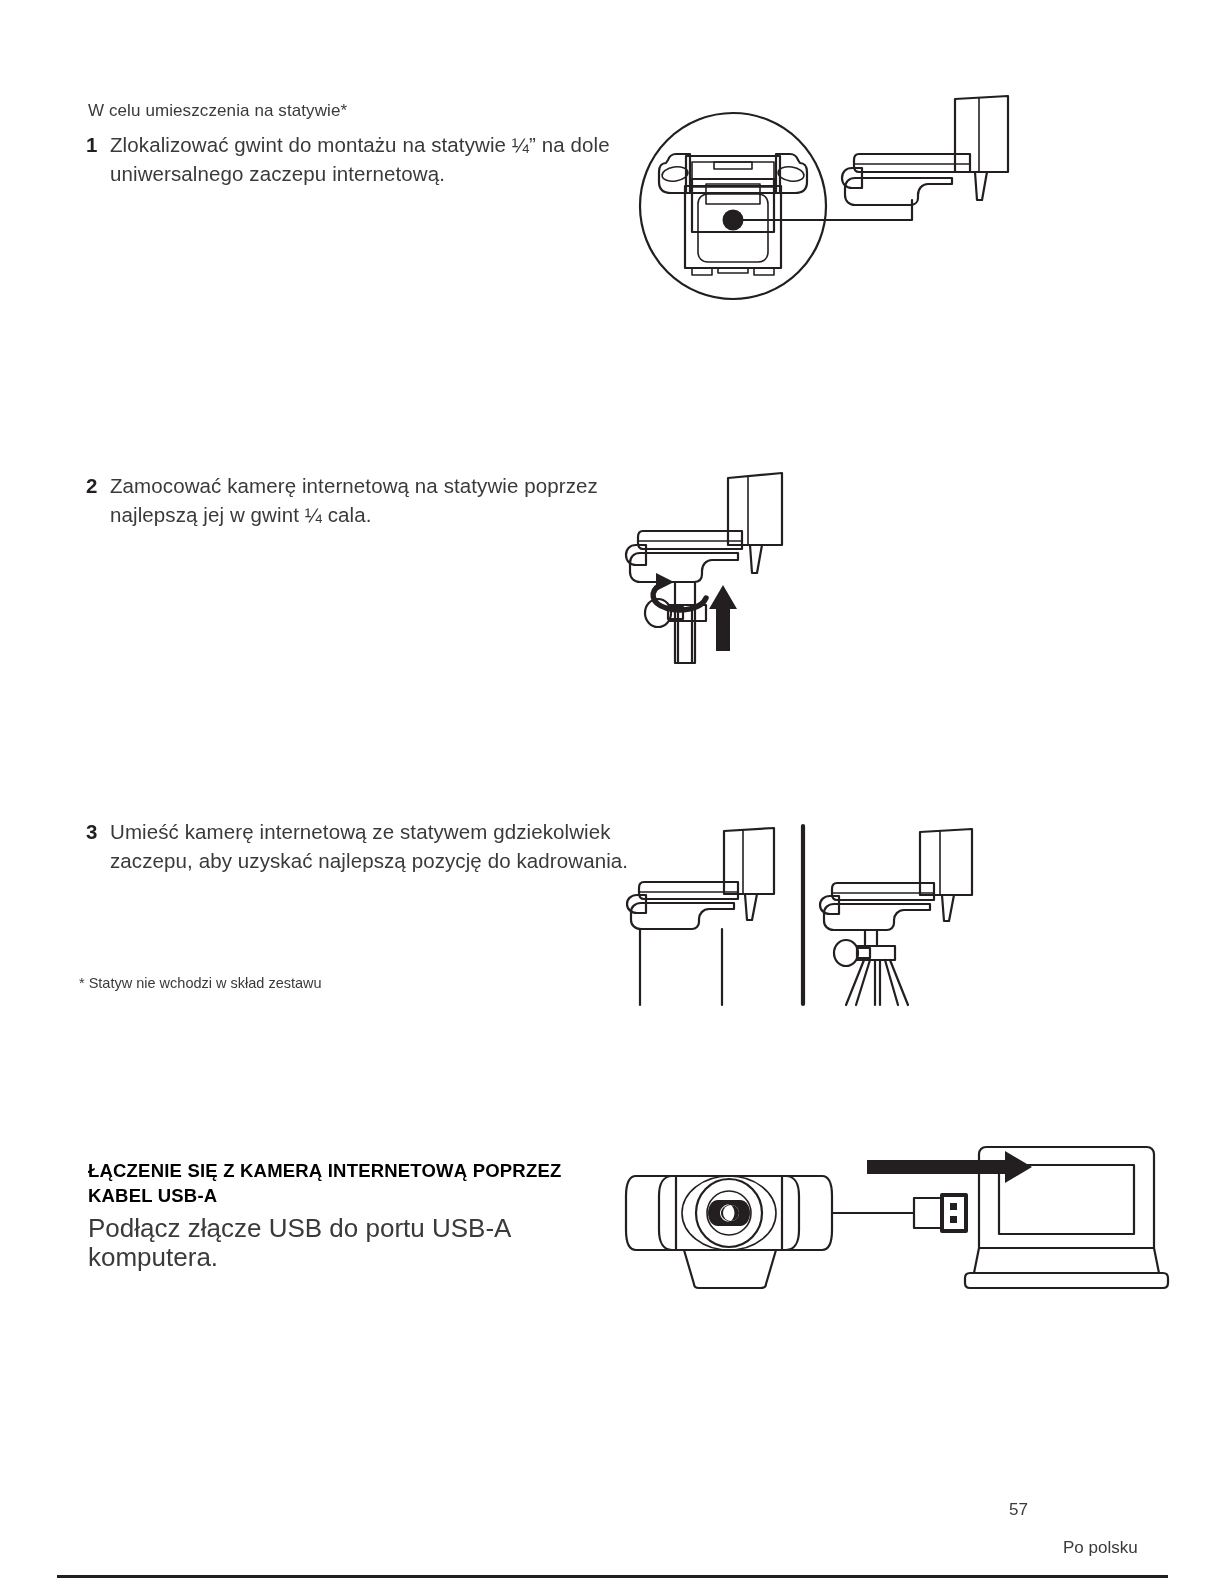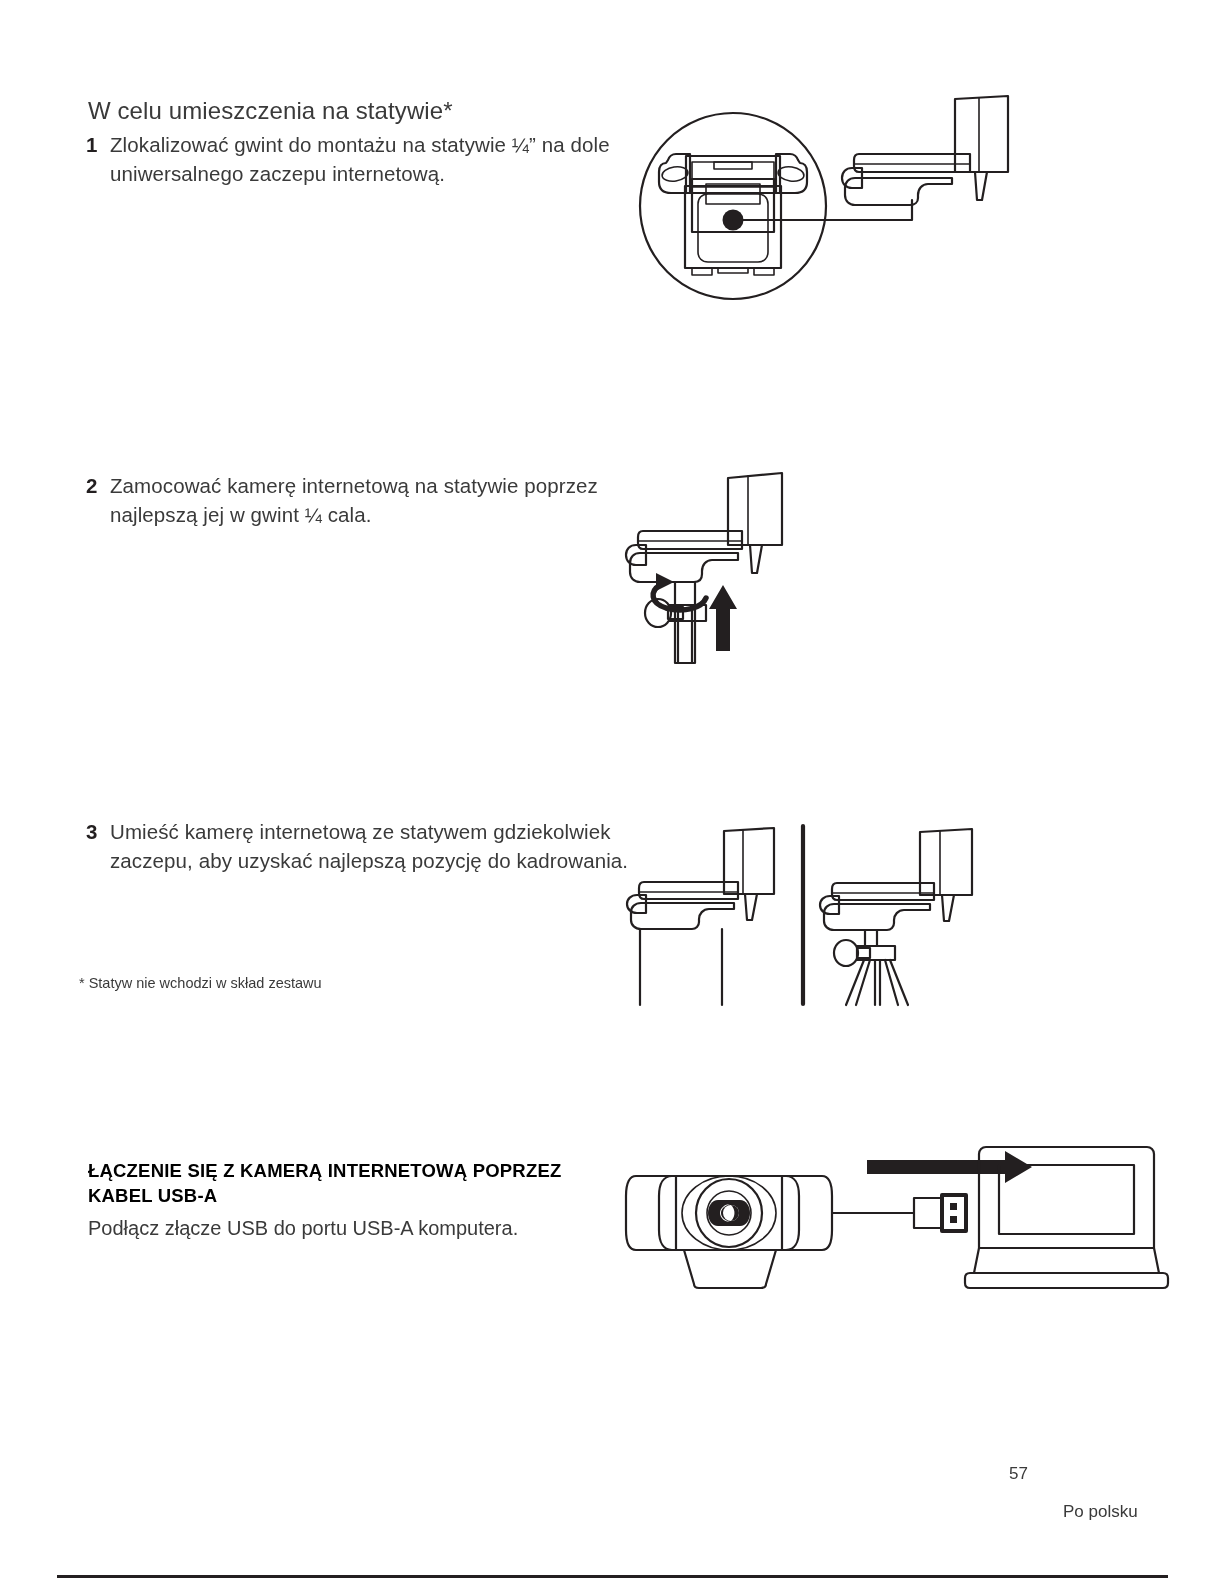--- a/index.html
+++ b/index.html
@@ -20,21 +20,21 @@
     position: absolute;
     inset: 0;
   }
 
   
   .intro {
     position: absolute;
     left: 88px;
     top: 96px;
     width: 540px;
-    font-size: 24px;
+    font-size: 17px;
     line-height: 30px;
     color: #3a3a3a;
     letter-spacing: .1px;
   }
 
   .step {
     position: absolute;
     display: flex;
     align-items: flex-start;
     width: 560px;
@@ -77,30 +77,30 @@
     font-weight: bold;
     line-height: 25px;
     color: #000000;
     letter-spacing: .2px;
   }
   .usb-body {
     position: absolute;
     left: 88px;
     top: 1214px;
     width: 520px;
-    font-size: 20px;
+    font-size: 26px;
     line-height: 29px;
     color: #3a3a3a;
   }
 
   
   .footer {
     position: absolute;
     left: 0; right: 0;
-    top: 1464px;
+    top: 1500px;
     height: 34px;
     font-size: 17px;
     color: #3a3a3a;
   }
   .footer .pageno {
     position: absolute;
     left: 1009px;
     top: 0;
   }
   .footer .lang {

